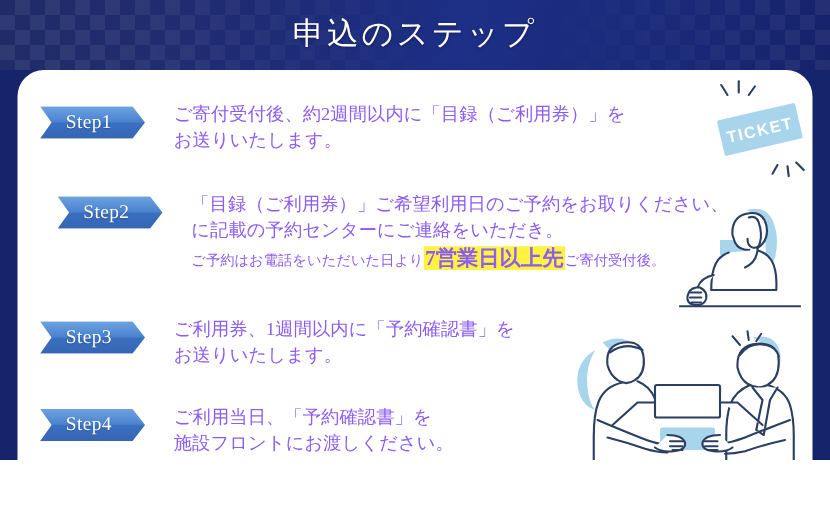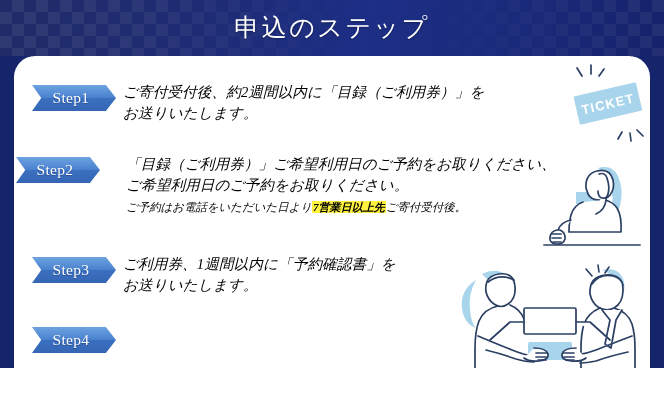--- a/index.html
+++ b/index.html
@@ -76,21 +76,21 @@
     overflow: hidden;
   }
 
   
   .step-row {
     position: absolute;
     display: flex;
     align-items: flex-start;
   }
   #step-row-1 { left: 18px; top: 26px; }
-  #step-row-2 { left: 2px; top: 98px; gap: 19px; }
+  #step-row-2 { left: 32px; top: 98px; }
   #step-row-3 { left: 18px; top: 198px; justify-content: space-between; }
   #step-row-4 { left: 18px; top: 268px; justify-content: center; }
 
   .step-badge {
     position: relative;
     width: 84px;
     height: 26px;
     flex: 0 0 84px;
     background: linear-gradient(180deg, #6ea3e0 0%, #4a82cf 48%, #3a6fc0 52%, #3566b4 100%);
     clip-path: polygon(0% 0%, 88% 0%, 100% 50%, 88% 100%, 0% 100%, 11% 50%);
@@ -103,41 +103,40 @@
     line-height: 26px;
     text-align: center;
     color: #ffffff;
     font-size: 15.5px;
     font-family: "Liberation Serif", serif;
     letter-spacing: 0.3px;
     text-shadow: 0 1px 1px rgba(0,0,0,0.25);
   }
 
   .step-text {
-    margin-left: 7px;
-    color: #000000;
-    font-style: italic;
+    margin-left: 23px;
+    color: #8b5cf6;
   }
   .step-line {
     font-size: 14.6px;
     line-height: 21px;
     letter-spacing: 0.1px;
     white-space: nowrap;
   }
   .step-note {
     font-size: 11.4px;
     line-height: 18px;
     margin-top: 2px;
     white-space: nowrap;
     letter-spacing: 0.05px;
   }
   .hl {
     background: #fff33f;
     font-weight: bold;
-    font-size: 11px;
+    font-size: 17px;
     padding: 0 1px;
   }
 
   
   .ticket-illo {
     position: absolute;
     left: 546px;
     top: 8px;
     width: 96px;
     height: 78px;
@@ -183,38 +182,42 @@
         <div class="step-line">お送りいたします。</div>
       </div>
     </div>
 
     <div class="step-row" id="step-row-2">
       <div class="step-badge">
         <span class="step-badge-label">Step2</span>
       </div>
       <div class="step-text">
         <div class="step-line">「目録（ご利用券）」ご希望利用日のご予約をお取りください、</div>
-        <div class="step-line">ご希望利用日のご予約をお取りください。</div>
+        <div class="step-line">に記載の予約センターにご連絡をいただき。</div>
         <div class="step-note"><span>ご予約はお電話をいただいた日より</span><span class="hl">7営業日以上先</span><span>ご寄付受付後。</span></div>
       </div>
     </div>
 
     <div class="step-row" id="step-row-3">
       <div class="step-badge">
         <span class="step-badge-label">Step3</span>
       </div>
       <div class="step-text">
         <div class="step-line">ご利用券、1週間以内に「予約確認書」を</div>
         <div class="step-line">お送りいたします。</div>
       </div>
     </div>
 
     <div class="step-row" id="step-row-4">
       <div class="step-badge">
         <span class="step-badge-label">Step4</span>
+      </div>
+      <div class="step-text">
+        <div class="step-line">ご利用当日、「予約確認書」を</div>
+        <div class="step-line">施設フロントにお渡しください。</div>
       </div>
     </div>
 
     <svg class="ticket-illo" viewBox="0 0 96 78">
       <g stroke="#2b3f63" stroke-width="1.7" stroke-linecap="round" fill="none">
         <line x1="22" y1="12" x2="17" y2="4"></line>
         <line x1="31" y1="10" x2="31" y2="1"></line>
         <line x1="39" y1="12" x2="44" y2="5"></line>
         <line x1="62" y1="68" x2="58" y2="75"></line>
         <line x1="70" y1="69" x2="71" y2="77"></line>

